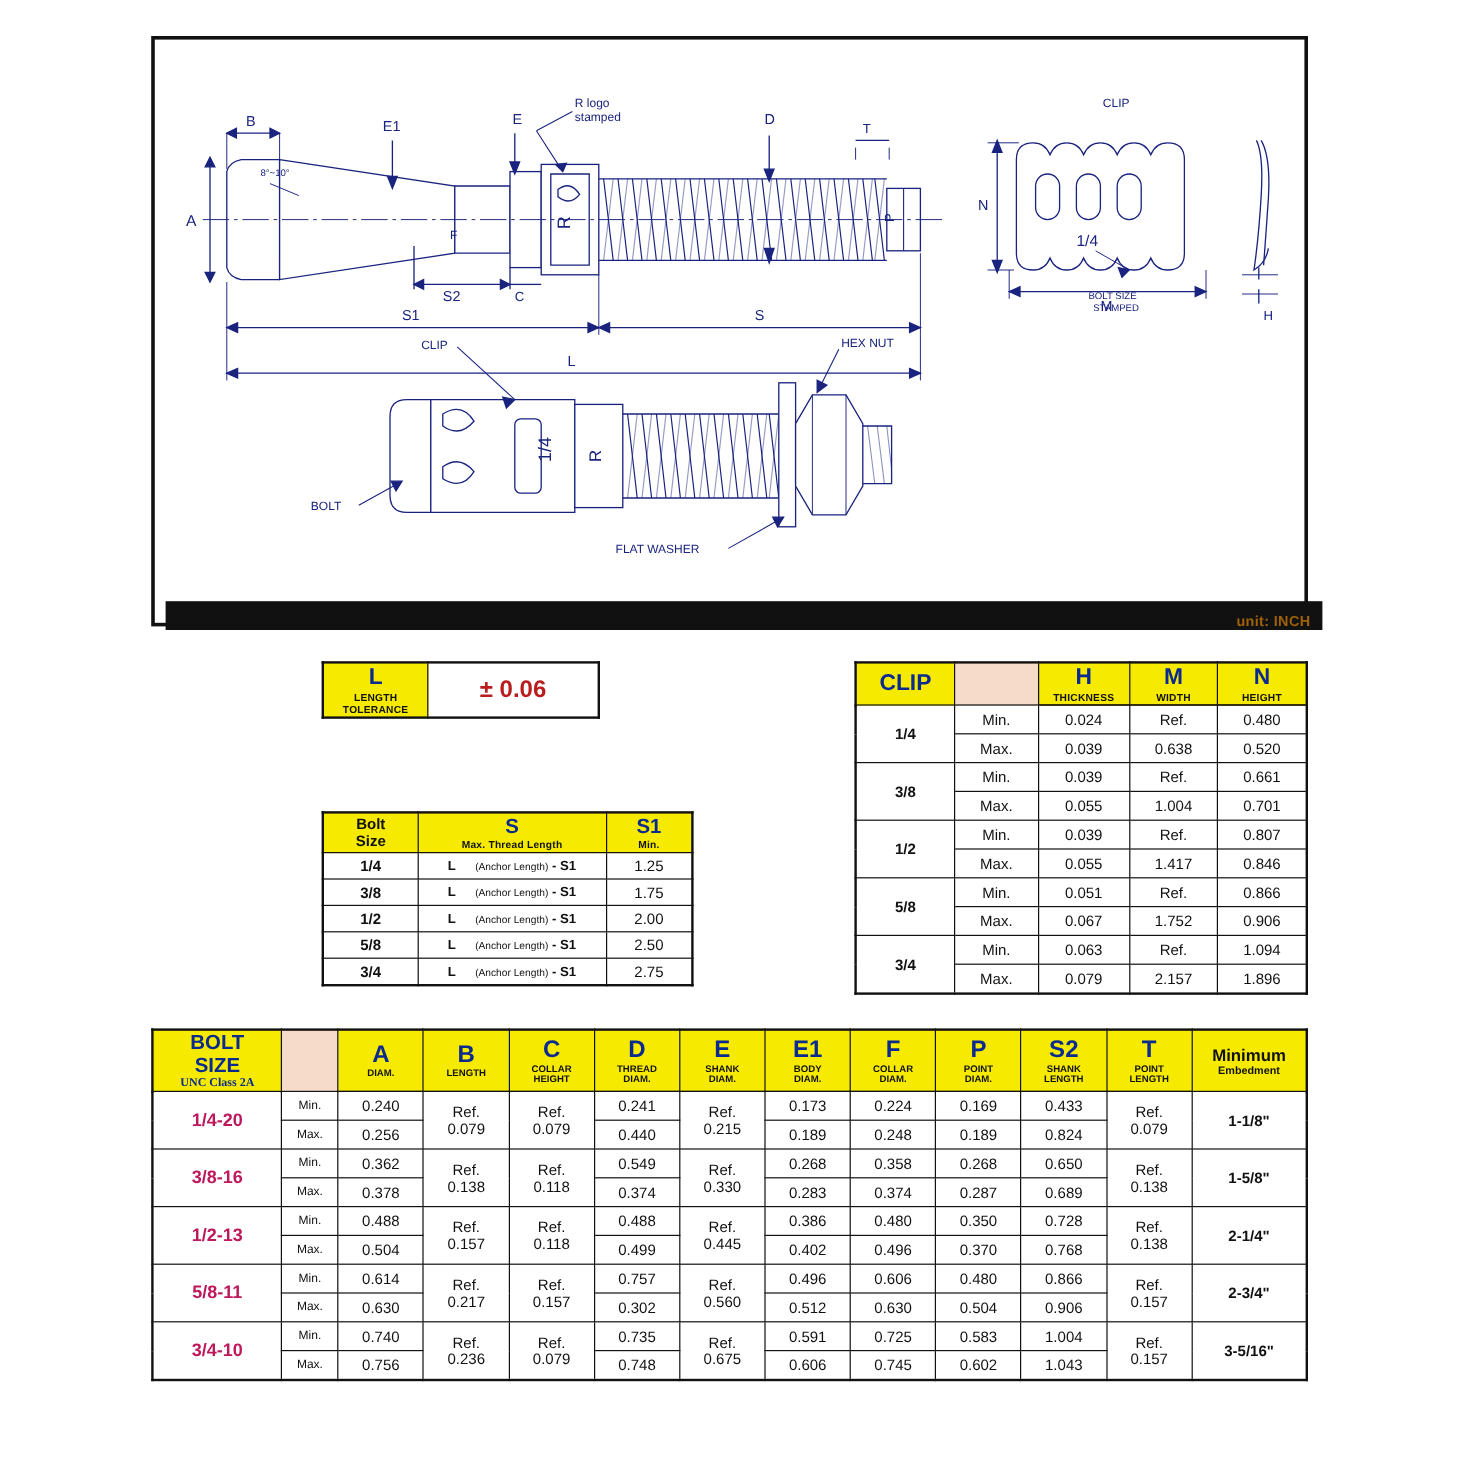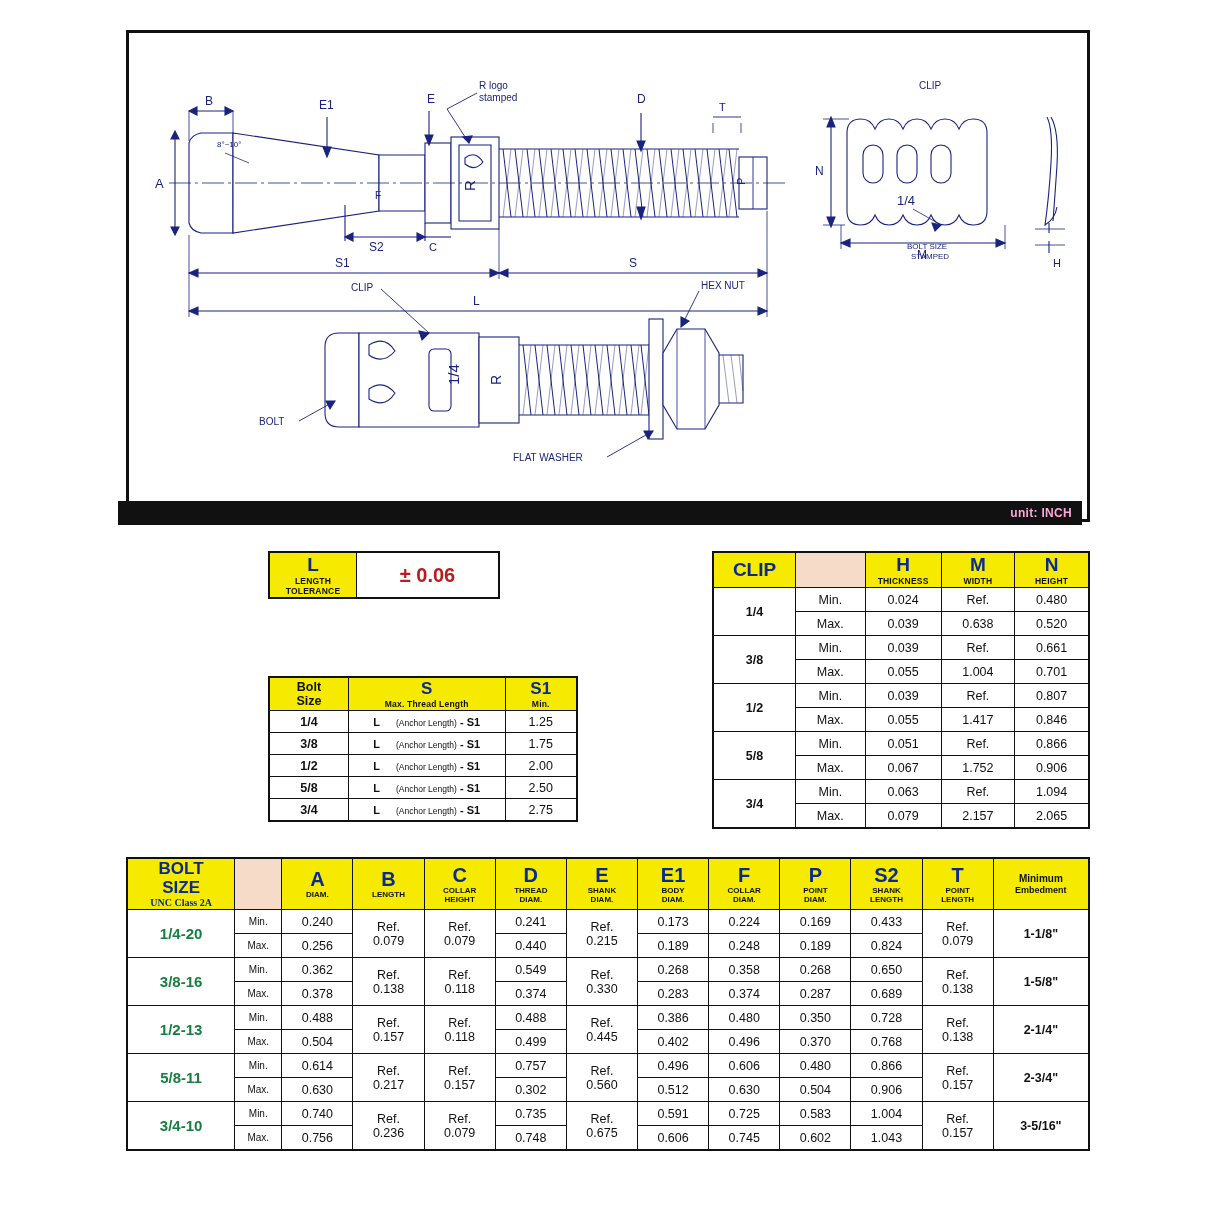--- a/index.html
+++ b/index.html
@@ -1,21 +1,21 @@
 <!DOCTYPE html>
 <html><head>
 <meta charset="utf-8">
 <style>
   html,body{margin:0;padding:0;background:#ffffff;font-family:"Liberation Sans",sans-serif;}
   #page{position:relative;width:1214px;height:1214px;background:#ffffff;overflow:hidden;}
 
   
   .drawing-panel{position:absolute;left:126px;top:30px;width:964px;height:492px;background:#fff;border:3px solid #111;box-sizing:border-box;}
   .drawing-svg{position:absolute;left:0;top:0;}
-  .unit-bar{position:absolute;left:118px;top:501px;width:964px;height:24px;background:#111;color:#f9a8d4;font-size:12px;font-weight:bold;display:flex;align-items:center;justify-content:flex-end;padding-right:10px;box-sizing:border-box;letter-spacing:.3px;}
+  .unit-bar{position:absolute;left:138px;top:501px;width:964px;height:24px;background:#111;color:#a16207;font-size:12px;font-weight:bold;display:flex;align-items:flex-end;justify-content:flex-end;padding-right:10px;box-sizing:border-box;letter-spacing:.3px;}
 
   
   table{border-collapse:collapse;}
   .tbl{position:absolute;border:2px solid #111;}
   .tbl td,.tbl th{border:1px solid #111;text-align:center;font-size:12.5px;color:#111;padding:1px 2px;}
   .yh{background:#f5ea00;font-weight:bold;color:#0a2a8f;}
   .yh2{background:#f5ea00;font-weight:bold;color:#111;}
   .peach{background:#f6dcc8;}
   .big{font-size:19px;font-weight:bold;color:#0a2a8f;}
   .sub{font-size:8.5px;font-weight:bold;color:#111;letter-spacing:.2px;}
@@ -46,21 +46,21 @@
 
   
   #t-main{left:126px;top:857px;width:964px;}
   #t-main td{height:21px;}
   #t-main .m-size{width:102px;}
   #t-main .m-mm{width:42px;font-size:10px;}
   #t-main .m-v{width:66px;}
   #t-main .m-emb{width:90px;}
   #t-main .hdr-big{font-size:20px;font-weight:bold;color:#0a2a8f;line-height:1.05;}
   #t-main .hdr-sub{font-size:8px;font-weight:bold;color:#111;line-height:1.15;}
-  #t-main .sz{font-size:15px;font-weight:bold;color:#15803d;}
+  #t-main .sz{font-size:15px;font-weight:bold;color:#be185d;}
   #t-main .emb{font-size:12.5px;font-weight:bold;color:#111;}
   .bs-title{font-size:17px;font-weight:bold;color:#0a2a8f;line-height:1.1;}
   .bs-sub{font-size:10px;font-weight:bold;color:#0a2a8f;font-family:Liberation Serif, serif;}
 </style>
 </head>
 <body>
 
 <div id="page">
 
   <div class="drawing-panel">
@@ -372,21 +372,21 @@
       <td class="rowlabel" rowspan="2">3/4</td>
       <td class="minmax">Min.</td>
       <td>0.063</td>
       <td>Ref.</td>
       <td>1.094</td>
     </tr>
     <tr>
       <td class="minmax">Max.</td>
       <td>0.079</td>
       <td>2.157</td>
-      <td>2.065</td>
+      <td>1.896</td>
     </tr>
   </tbody>
     </table>
 
   <table class="tbl" id="t-main">
     <tbody>
         <tr>
       <td class="yh m-size" rowspan="2">
         <div class="bs-title">BOLT</div>
         <div class="bs-title">SIZE</div>
@@ -437,21 +437,21 @@
         <div class="hdr-big">S2</div>
         <div class="hdr-sub">SHANK</div>
         <div class="hdr-sub">LENGTH</div>
       </td>
       <td class="yh2 m-v">
         <div class="hdr-big">T</div>
         <div class="hdr-sub">POINT</div>
         <div class="hdr-sub">LENGTH</div>
       </td>
       <td class="yh2 m-emb" rowspan="2">
-        <div class="hdr-sub" style="font-size:10px">Minimum</div>
+        <div class="hdr-sub" style="font-size:14px">Minimum</div>
         <div class="hdr-sub" style="font-size:9px">Embedment</div>
       </td>
     </tr>
     <tr></tr>
 
     <tr>
       <td class="sz" rowspan="2">1/4-20</td>
       <td class="m-mm">Min.</td>
       <td>0.240</td>
       <td rowspan="2">

